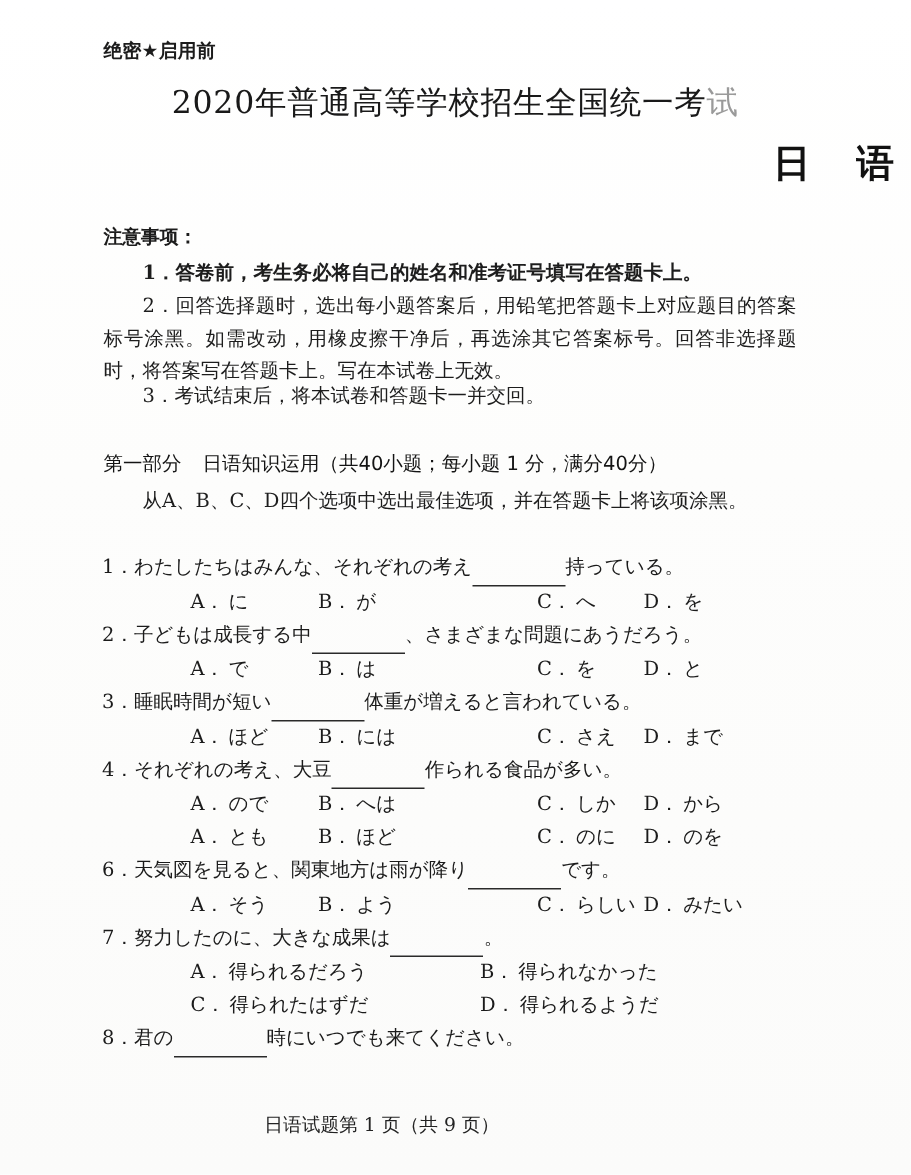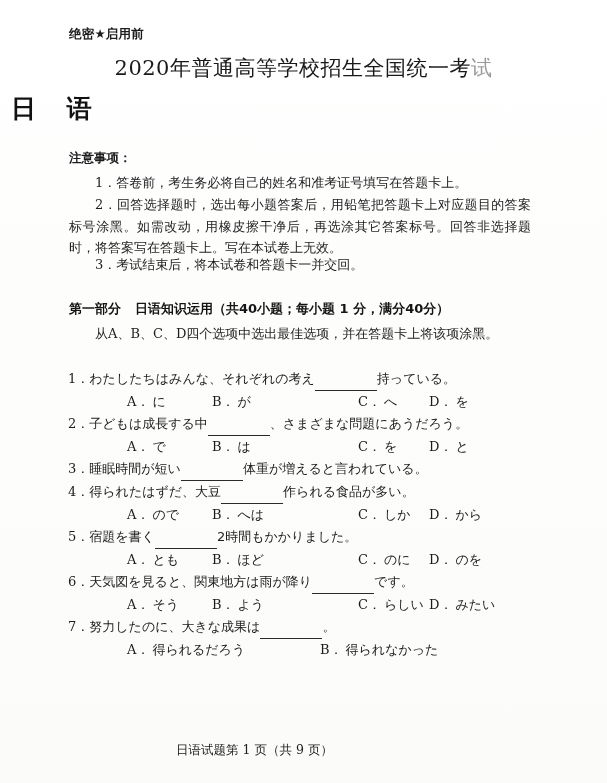--- a/index.html
+++ b/index.html
@@ -52,21 +52,21 @@
   }
   .main-title .fade-tail {
     color: #9a9a9a;
   }
 
   .subject-title {
     position: absolute;
     left: 0;
     top: 92px;
     width: 607px;
-    text-align: left;
+    text-align: right;
     font-size: 25px;
     font-weight: bold;
     letter-spacing: 11px;
     text-indent: 11px;
     color: #111;
     font-family: "DejaVu Sans", "Liberation Sans", sans-serif;
   }
 
   
   .notes-heading {
@@ -81,31 +81,31 @@
     position: absolute;
     left: 69px;
     width: 462px;
     font-size: 13px;
     line-height: 21.5px;
     color: #1d1d1d;
     font-family: "DejaVu Serif", "Liberation Serif", serif;
     text-align: justify;
   }
   .note-item .indent { padding-left: 26px; }
-  #note-1 { top: 172px; }
+  #note-1 { top: 172px; font-weight: bold; }
   #note-2 { top: 194px; }
   #note-3 { top: 254px; }
 
   
   .part-heading {
     position: absolute;
     left: 69px;
     top: 300px;
     font-size: 13px;
-    font-weight: bold;
+    font-weight: normal;
     color: #141414;
     white-space: nowrap;
   }
   .part-heading .gap { display: inline-block; width: 14px; }
   .part-instruction {
     position: absolute;
     left: 95px;
     top: 325px;
     font-size: 13px;
     color: #1d1d1d;
@@ -222,32 +222,37 @@
         <div class="q-stem"><span class="q-num">2．</span><span>子どもは成長する中</span><span class="blank w-long">&nbsp;</span><span>、さまざまな問題にあうだろう。</span></div>
         <div class="q-options cols4">
           <span class="opt"><span class="lbl">A．</span><span>で</span></span>
           <span class="opt"><span class="lbl">B．</span><span>は</span></span>
           <span class="opt"><span class="lbl">C．</span><span>を</span></span>
           <span class="opt"><span class="lbl">D．</span><span>と</span></span>
         </div>
       </div>
       <div class="question">
         <div class="q-stem"><span class="q-num">3．</span><span>睡眠時間が短い</span><span class="blank w-long">&nbsp;</span><span>体重が増えると言われている。</span></div>
-      </div>
-      <div class="question">
-        <div class="q-stem"><span class="q-num">4．</span><span>得られたはずだ、大豆</span><span class="blank w-long">&nbsp;</span><span>作られる食品が多い。</span></div>
+        <div class="q-options cols4">
+          <span class="opt"><span class="lbl">A．</span><span>ほど</span></span>
+          <span class="opt"><span class="lbl">B．</span><span>には</span></span>
+          <span class="opt"><span class="lbl">C．</span><span>さえ</span></span>
+          <span class="opt"><span class="lbl">D．</span><span>まで</span></span>
+        </div>
+      </div>
+      <div class="question">
+        <div class="q-stem"><span class="q-num">4．</span><span>それぞれの考え、大豆</span><span class="blank w-long">&nbsp;</span><span>作られる食品が多い。</span></div>
         <div class="q-options cols4">
           <span class="opt"><span class="lbl">A．</span><span>ので</span></span>
           <span class="opt"><span class="lbl">B．</span><span>へは</span></span>
           <span class="opt"><span class="lbl">C．</span><span>しか</span></span>
           <span class="opt"><span class="lbl">D．</span><span>から</span></span>
         </div>
       </div>
       <div class="question">
-        <div class="q-stem"><span class="q-num">5．</span><span>宿題を書く</span><span class="blank w-long">&nbsp;</span><span>2時間もかかりました。</span></div>
         <div class="q-options cols4">
           <span class="opt"><span class="lbl">A．</span><span>とも</span></span>
           <span class="opt"><span class="lbl">B．</span><span>ほど</span></span>
           <span class="opt"><span class="lbl">C．</span><span>のに</span></span>
           <span class="opt"><span class="lbl">D．</span><span>のを</span></span>
         </div>
       </div>
       <div class="question">
         <div class="q-stem"><span class="q-num">6．</span><span>天気図を見ると、関東地方は雨が降り</span><span class="blank w-long">&nbsp;</span><span>です。</span></div>
         <div class="q-options cols4">
@@ -256,20 +261,25 @@
           <span class="opt"><span class="lbl">C．</span><span>らしい</span></span>
           <span class="opt"><span class="lbl">D．</span><span>みたい</span></span>
         </div>
       </div>
       <div class="question">
         <div class="q-stem"><span class="q-num">7．</span><span>努力したのに、大きな成果は</span><span class="blank w-long">&nbsp;</span><span>。</span></div>
         <div class="q-options cols2">
           <span class="opt"><span class="lbl">A．</span><span>得られるだろう</span></span>
           <span class="opt"><span class="lbl">B．</span><span>得られなかった</span></span>
         </div>
-      </div>
-      <div class="question">
+        <div class="q-options cols2">
+          <span class="opt"><span class="lbl">C．</span><span>得られたはずだ</span></span>
+          <span class="opt"><span class="lbl">D．</span><span>得られるようだ</span></span>
+        </div>
+      </div>
+      <div class="question">
+        <div class="q-stem"><span class="q-num">8．</span><span>君の</span><span class="blank w-long">&nbsp;</span><span>時にいつでも来てください。</span></div>
       </div>
     </div>
 
   <div class="footer">日语试题第 1 页（共 9 页）</div>
 
 </div>
 
 </body></html>

